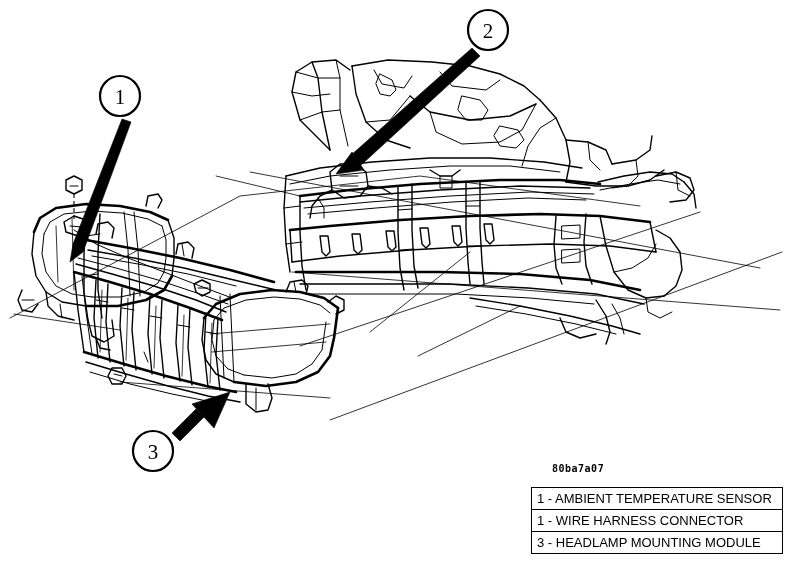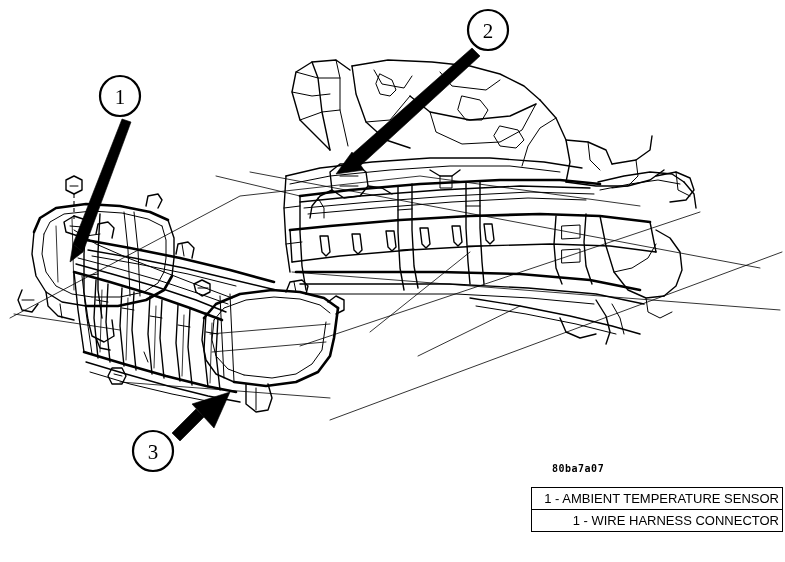--- a/index.html
+++ b/index.html
@@ -102,21 +102,20 @@
   }
   #legend td {
     border: 1px solid #000000;
     height: 21px;
     padding: 0 3px 0 5px;
     font-family: "Liberation Sans", sans-serif;
     font-size: 13px;
     color: #000000;
     white-space: nowrap;
     line-height: 21px;
-    text-align: right;
   }
 </style>
 </head>
 <body>
 
 <div id="page">
 
   <svg id="figure-svg" viewBox="0 0 785 562">
 
     <g>
@@ -401,16 +400,19 @@
   <div id="caption">80ba7a07</div>
 
   <table id="legend">
     <tbody>
       <tr>
         <td>1 - AMBIENT TEMPERATURE SENSOR</td>
       </tr>
       <tr>
         <td>1 - WIRE HARNESS CONNECTOR</td>
       </tr>
+      <tr>
+        <td>3 - HEADLAMP MOUNTING MODULE</td>
+      </tr>
     </tbody>
   </table>
 
 </div>
 
 </body></html>

